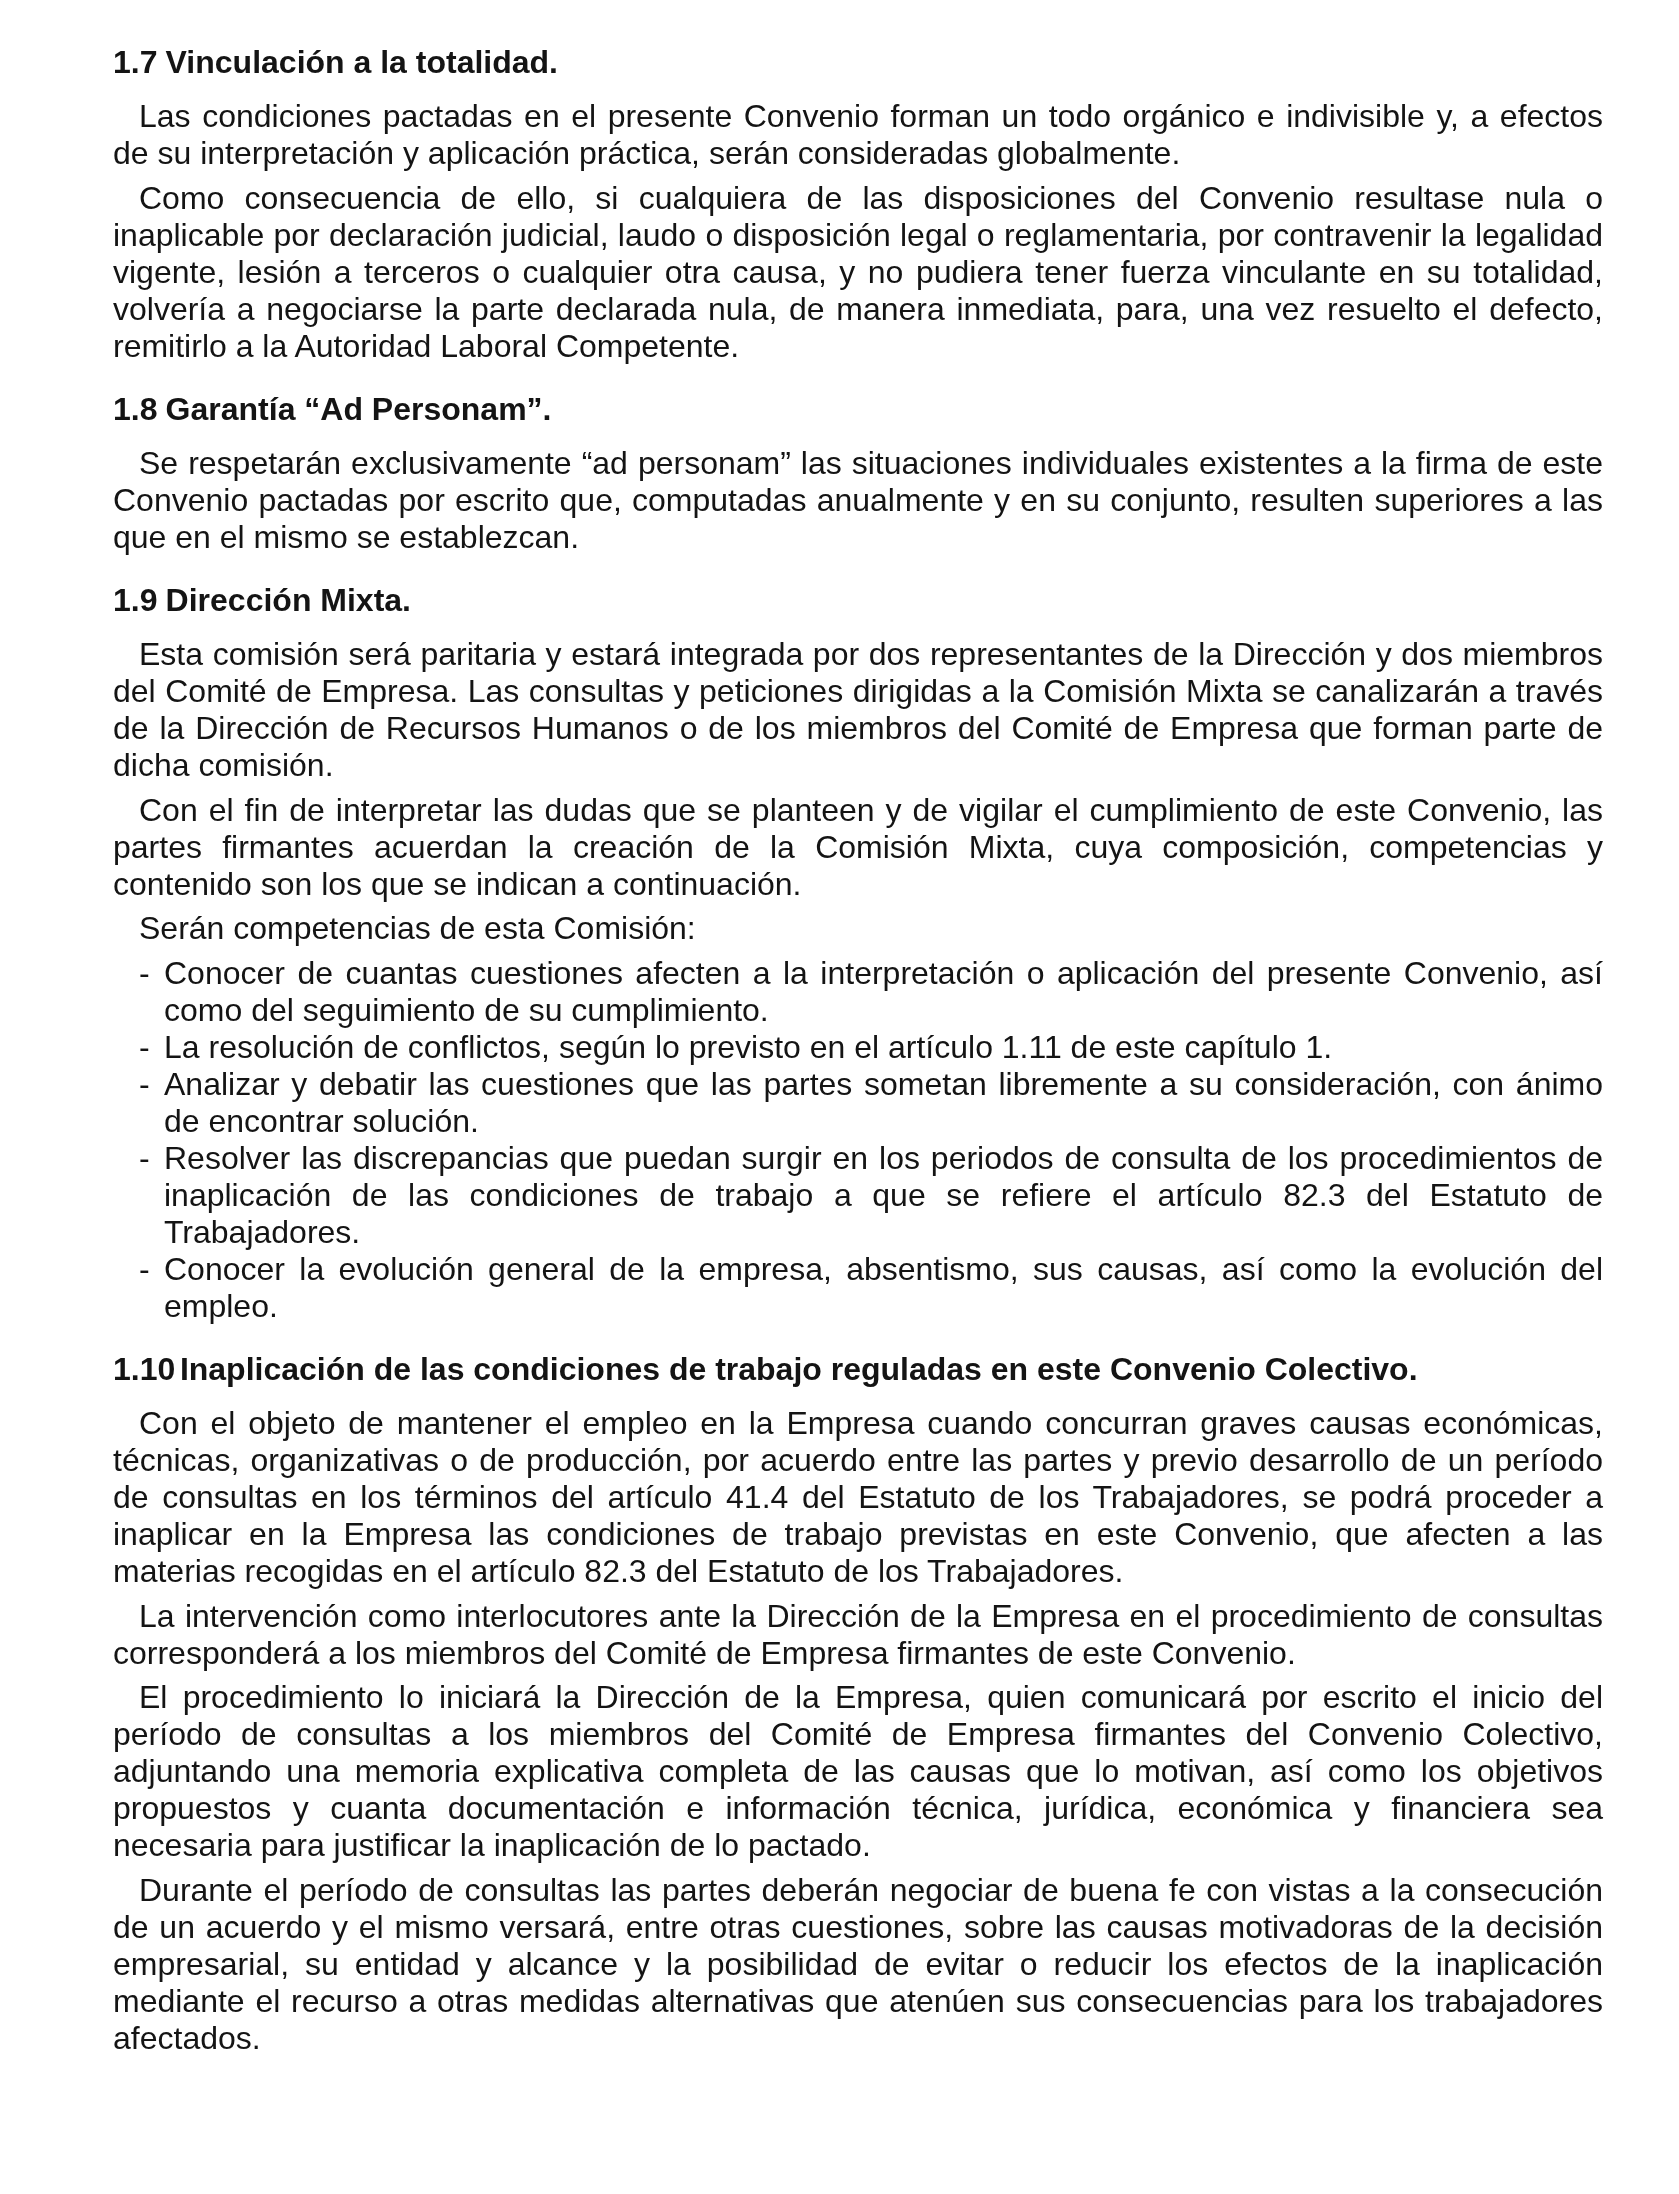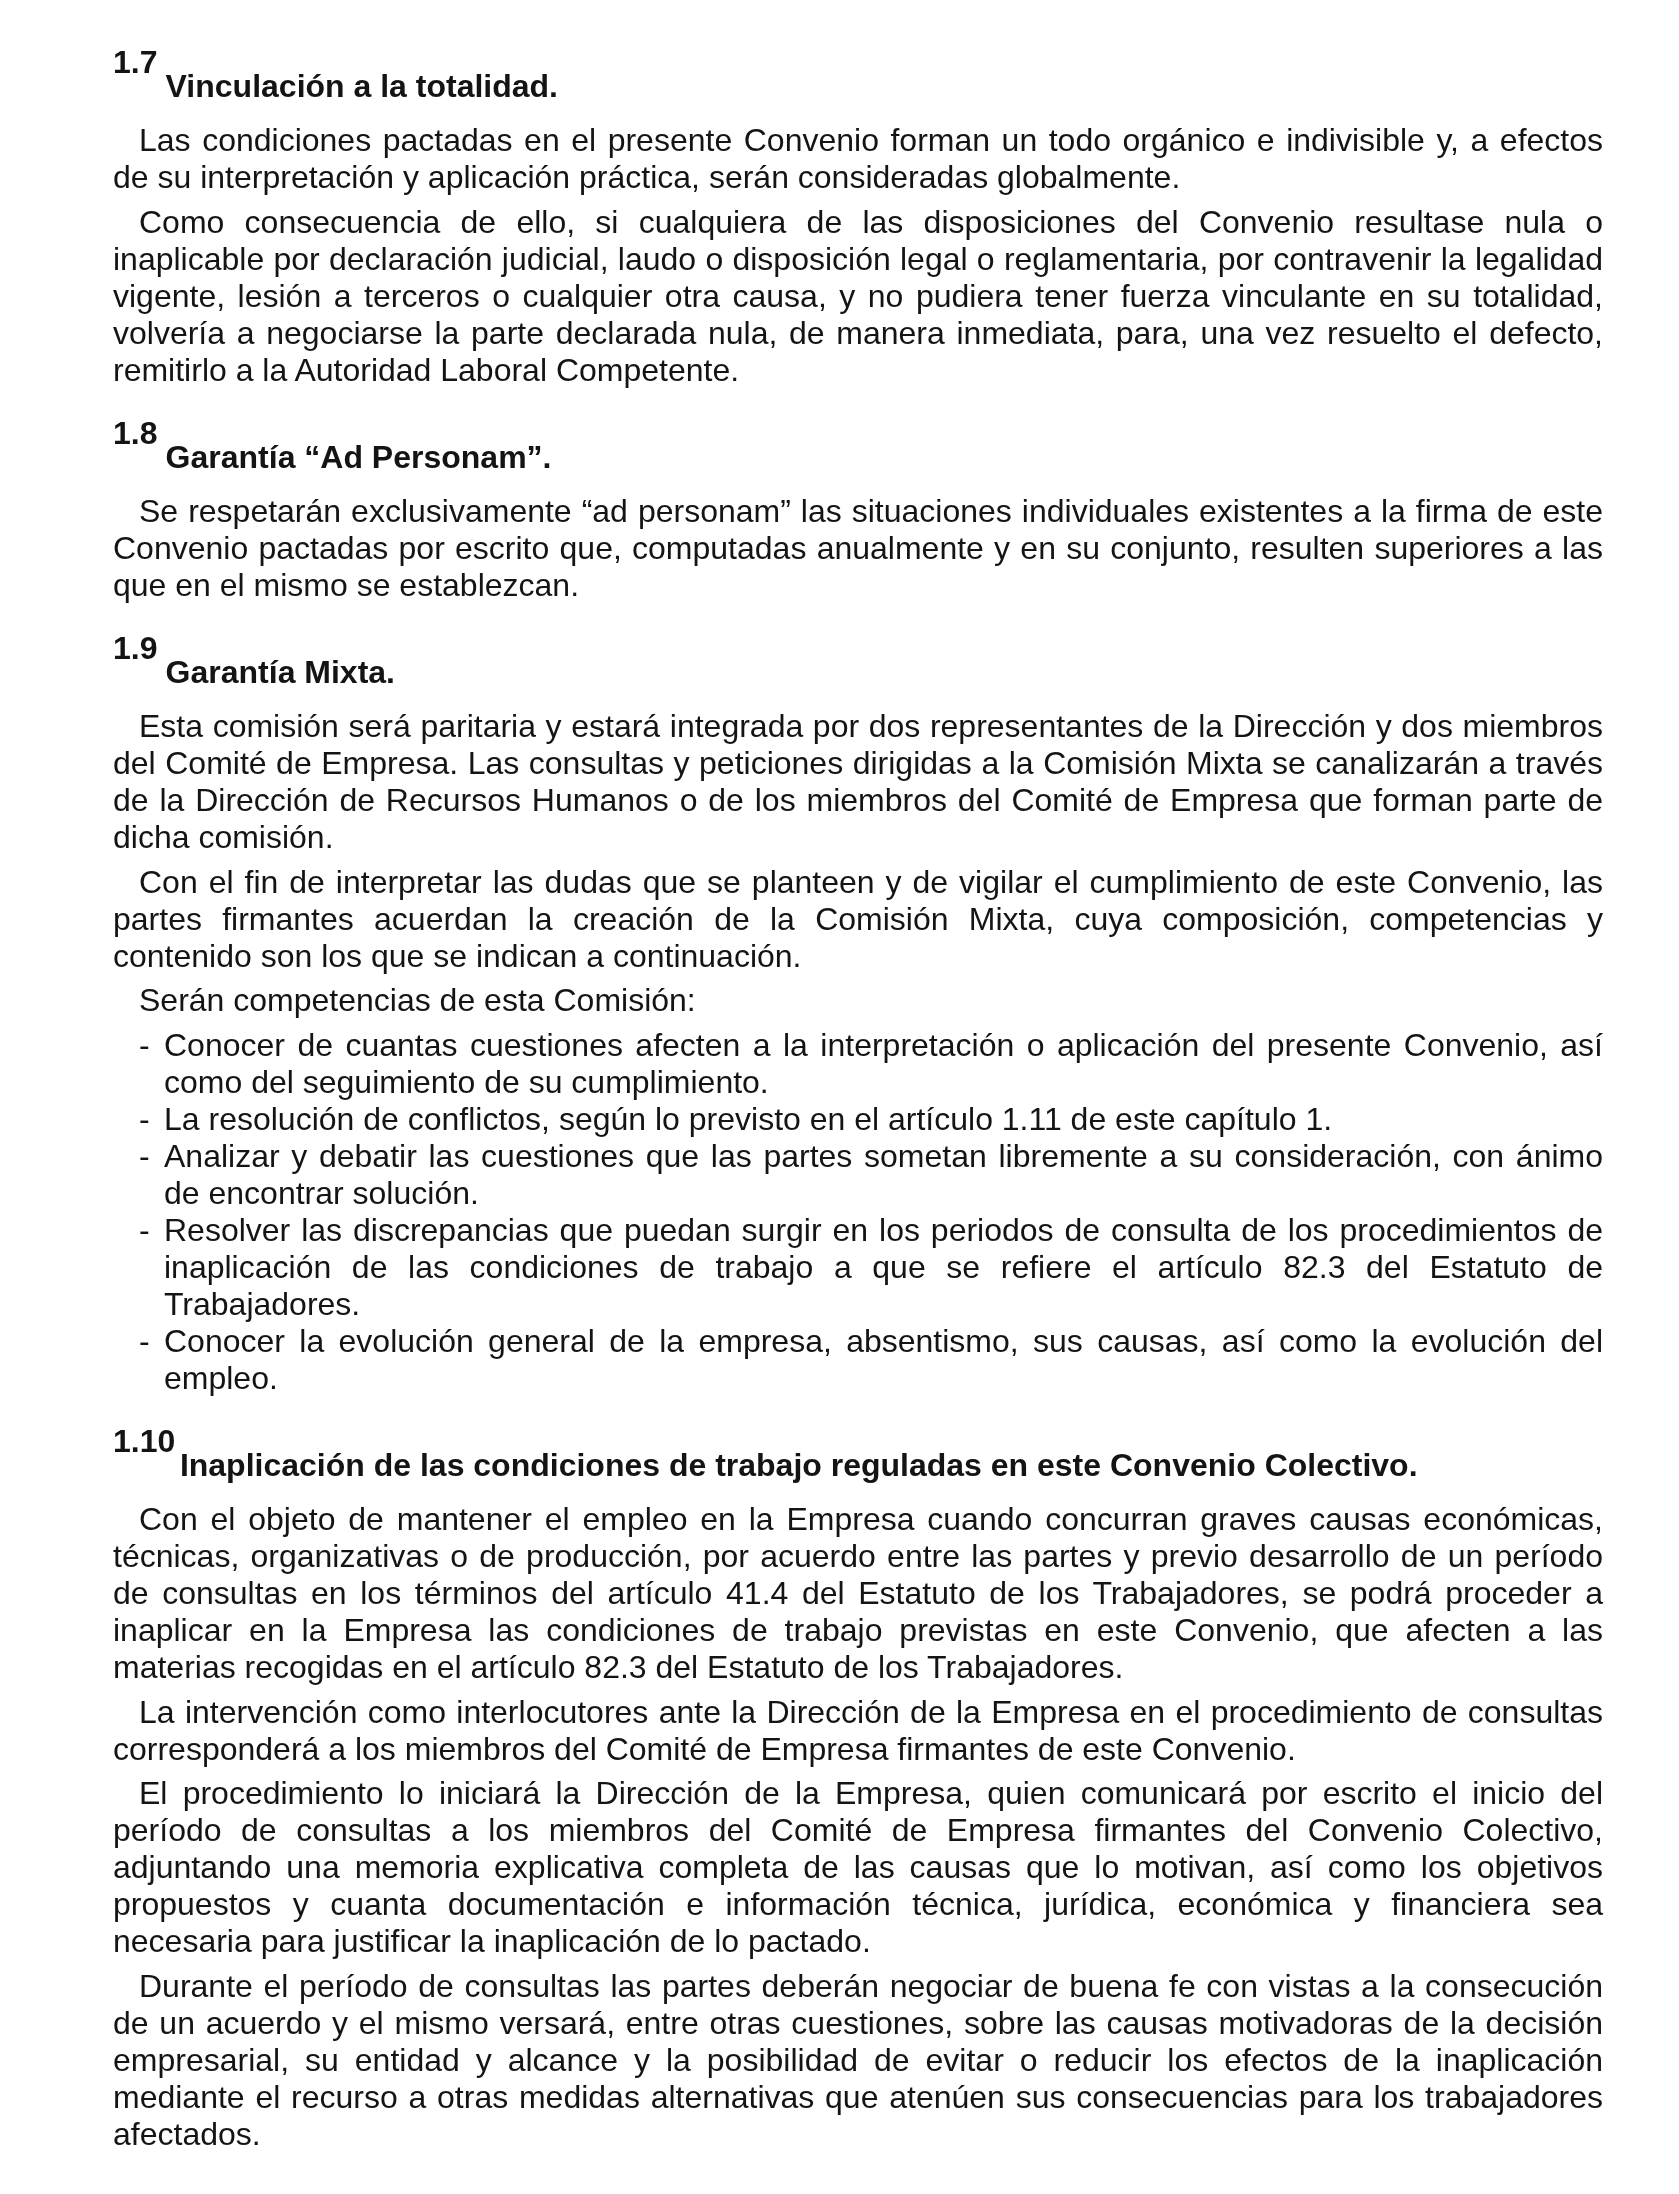--- a/index.html
+++ b/index.html
@@ -32,21 +32,20 @@
     margin-top: 9.2px;
   }
   .hnum {
     flex: 0 0 auto;
     min-width: 48px;
     margin-right: 4.6px;
     white-space: nowrap;
   }
   .htitle {
     flex: 1 1 auto;
-    margin-top: 24px;
   }
   .para {
     margin: 0 0 7.7px 0;
     text-align: justify;
     text-indent: 26px;
   }
   .dash-list {
     list-style: none;
     margin: 3.1px 0 7.7px 0;
     padding: 0;
@@ -81,21 +80,21 @@
     <h2 class="heading">
       <span class="hnum">1.8</span>
       <span class="htitle">Garantía “Ad Personam”.</span>
     </h2>
     <p class="para">Se respetarán exclusivamente “ad personam” las situaciones individuales existentes a la firma de este Convenio pactadas por escrito que, computadas anualmente y en su conjunto, resulten superiores a las que en el mismo se establezcan.</p>
   </section>
 
   <section class="doc-section">
     <h2 class="heading">
       <span class="hnum">1.9</span>
-      <span class="htitle">Garantía Mixta.</span>
+      <span class="htitle">Dirección Mixta.</span>
     </h2>
     <p class="para">Esta comisión será paritaria y estará integrada por dos representantes de la Dirección y dos miembros del Comité de Empresa. Las consultas y peticiones dirigidas a la Comisión Mixta se canalizarán a través de la Dirección de Recursos Humanos o de los miembros del Comité de Empresa que forman parte de dicha comisión.</p>
     <p class="para">Con el fin de interpretar las dudas que se planteen y de vigilar el cumplimiento de este Convenio, las partes firmantes acuerdan la creación de la Comisión Mixta, cuya composición, competencias y contenido son los que se indican a continuación.</p>
     <p class="para">Serán competencias de esta Comisión:</p>
     <ul class="dash-list">
       <li class="dash-item">
         <span class="dash">-</span>
         <span class="li-text">Conocer de cuantas cuestiones afecten a la interpretación o aplicación del presente Convenio, así como del seguimiento de su cumplimiento.</span>
       </li>
       <li class="dash-item">

